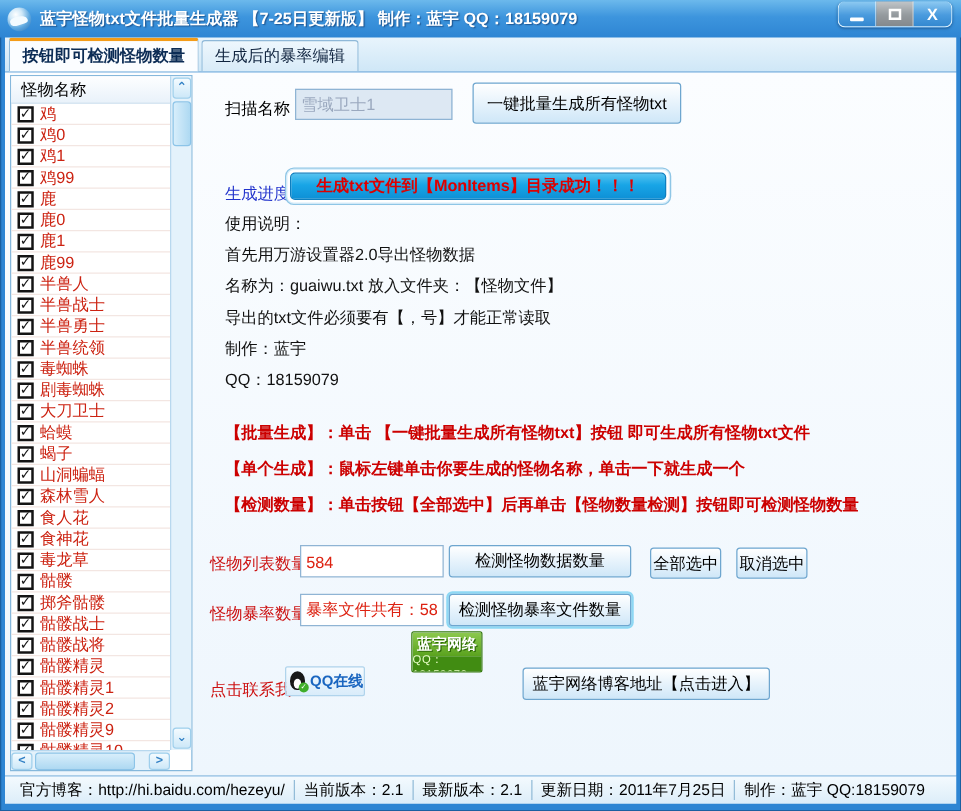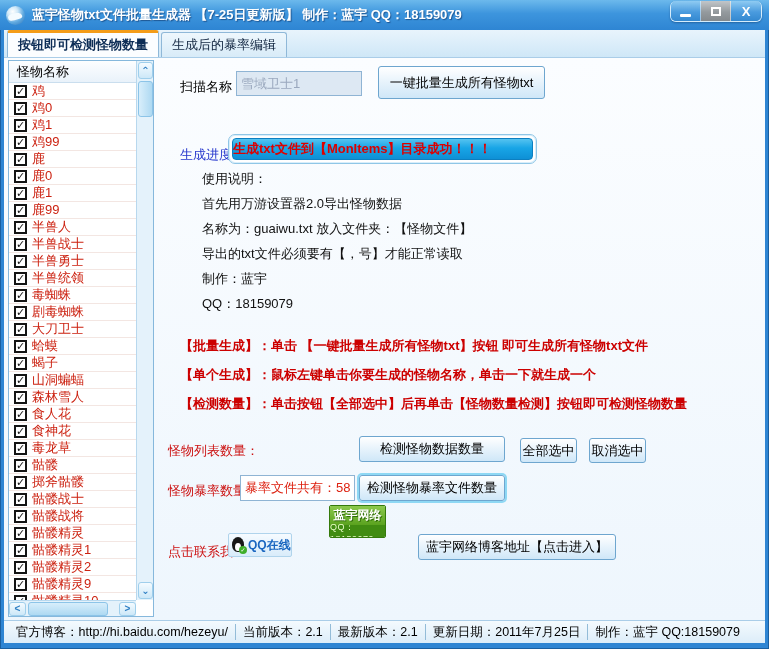--- a/index.html
+++ b/index.html
@@ -84,24 +84,24 @@
     border:1px solid #6ea6cf; border-radius:3px; font-size:13px; color:#000; cursor:pointer;
     display:flex; align-items:center; justify-content:center; white-space:nowrap;
     font-family:"Liberation Sans","DejaVu Sans",sans-serif; }
   .btn.focus-ring { box-shadow:0 0 0 2px #8ed8f4; }
 
   .progress-outer { position:absolute; left:224px; top:76px; width:309px; height:30px;
     border:1px solid #8fc6e6; border-radius:7px; background:#fff; padding:3px;
     box-shadow:0 0 0 1px #d8eefb inset; }
   .progress-bar { width:100%; height:100%; border-radius:4px; border:1px solid #0d7fc0;
     background:linear-gradient(180deg,#55c3f0 0%, #18a5e6 45%, #0e90d6 100%);
-    display:flex; align-items:center; justify-content:flex-start; }
+    display:flex; align-items:center; justify-content:center; }
   .progress-text { font-size:13px; font-weight:bold; color:#dd0000; white-space:nowrap; }
 
-  .instructions { position:absolute; left:176px; top:112px;margin-left:22px; }
+  .instructions { position:absolute; left:176px; top:112px; }
   .instr-line { height:25px; font-size:13px; color:#111; white-space:nowrap; }
   .tips { position:absolute; left:176px; top:279px; }
   .tip-line { height:29px; font-size:13px; font-weight:bold; color:#cc0000; white-space:nowrap; }
 
   .qq-badge { position:absolute; left:224px; top:475px; width:64px; height:24px;
     background:linear-gradient(180deg,#f6fbff,#d9ecfa); border:1px solid #b0d4ec; border-radius:2px;
     display:flex; align-items:center; gap:3px; padding-left:2px; cursor:pointer; }
   .penguin { width:14px; height:16px; position:relative; flex:0 0 14px; }
   .penguin .body { position:absolute; left:1px; top:0; width:12px; height:15px; background:#181818; border-radius:50% 50% 46% 46%; }
   .penguin .belly { position:absolute; left:4px; top:6px; width:6px; height:8px; background:#fff; border-radius:50%; }
@@ -320,20 +320,21 @@
         <div class="instr-line">QQ：18159079</div>
       </div>
 
     <div class="tips">
         <div class="tip-line">【批量生成】：单击 【一键批量生成所有怪物txt】按钮 即可生成所有怪物txt文件</div>
         <div class="tip-line">【单个生成】：鼠标左键单击你要生成的怪物名称，单击一下就生成一个</div>
         <div class="tip-line">【检测数量】：单击按钮【全部选中】后再单击【怪物数量检测】按钮即可检测怪物数量</div>
       </div>
 
     <div class="lbl red" style="left:164px; top:384px;">怪物列表数量：</div>
+    <input class="tbox redval" style="left: 236px; top: 378px; width: 115px; height: 26px;" readonly="" value="584">
     <button class="btn" style="left:355px; top:378px; width:146px; height:26px;">检测怪物数据数量</button>
     <button class="btn" style="left:516px; top:380px; width:57px; height:25px;">全部选中</button>
     <button class="btn" style="left:585px; top:380px; width:57px; height:25px;">取消选中</button>
 
     <div class="lbl red" style="left:164px; top:424px;">怪物暴率数量：</div>
     <input class="tbox redval" style="left: 236px; top: 417px; width: 115px; height: 26px;" readonly="" value="暴率文件共有：585个">
     <button class="btn focus-ring" style="left:355px; top:417px; width:146px; height:26px;">检测怪物暴率文件数量</button>
 
     <div class="lbl red" style="left:164px; top:485px;">点击联系我：</div>
     <div class="qq-badge">

